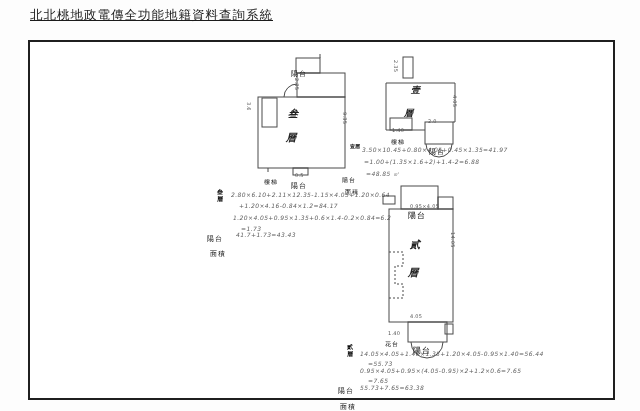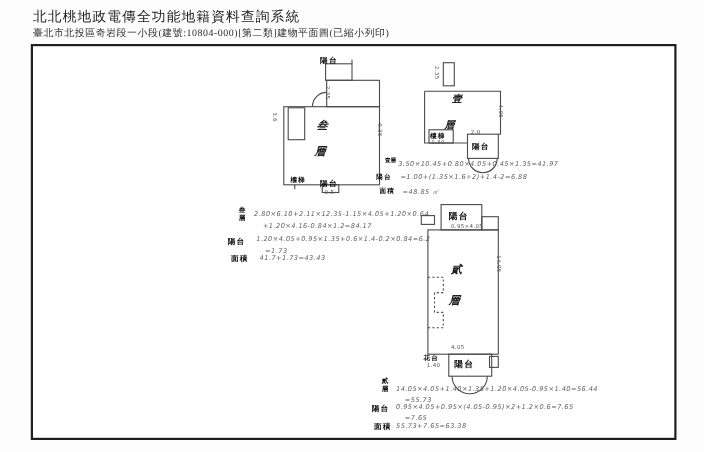--- a/index.html
+++ b/index.html
@@ -1,43 +1,42 @@
 <!DOCTYPE html>
 <html><head>
 <meta charset="utf-8">
 <style>
   html,body{margin:0;padding:0;background:#e8e8e8;}
   .page{position:relative;width:640px;height:411px;background:#fdfdfd;overflow:hidden;
         font-family:"Liberation Serif","DejaVu Serif",serif;}
   .abs{position:absolute;white-space:nowrap;}
-  .sys-title{font-size:12.5px;color:#1c1c1c;letter-spacing:1px;}
+  .sys-title{font-size:12.5px;color:#1c1c1c;letter-spacing:1px;text-decoration:underline;}
   .doc-title{font-size:9px;color:#2b2b2b;letter-spacing:.5px;}
   .query-date{font-size:8.5px;color:#2b2b2b;letter-spacing:.5px;}
   .frame{position:absolute;left:28px;top:40px;width:583px;height:356px;
          border:2px solid #1f1f1f;background:#ffffff;}
   svg.lines{position:absolute;left:28px;top:40px;width:583px;height:356px;}
   
   .hw{font-family:"DejaVu Sans",sans-serif;font-style:italic;color:#3f3f3f;
       font-size:6px;letter-spacing:.4px;opacity:.85;}
-  .hw-b{font-family:"DejaVu Sans",sans-serif;font-style:normal;font-weight:700;
-        color:#0d0d0d;font-size:7px;letter-spacing:1px;}
+  .hw-b{font-family:"DejaVu Sans",sans-serif;font-style:normal;font-weight:400;
+        color:#0d0d0d;font-size:7px;letter-spacing:1px;margin-top:19px;}
   .floor-char{font-family:"DejaVu Sans",sans-serif;font-weight:600;font-style:italic;
               font-size:10px;color:#222;}
   .dim{font-family:"DejaVu Sans",sans-serif;font-size:5px;color:#555;letter-spacing:.3px;}
   .rot{transform:rotate(90deg);transform-origin:left top;}
   .stack{line-height:7px;font-size:6px;font-weight:700;color:#0d0d0d;
          font-family:"DejaVu Sans",sans-serif;text-align:center;width:10px;}
 </style>
 </head>
 <body>
 
 <div class="page">
 
   <div class="abs sys-title" style="left:30px;top:7px;">北北桃地政電傳全功能地籍資料查詢系統</div>
-  <div class="abs doc-title" style="left:30px;top:24px;">臺北市北投區奇岩段一小段(建號:10804-000)[第二類]建物平面圖(已縮小列印)</div>
 
   <div class="frame"></div>
 
   <svg class="lines" viewBox="0 0 583 356">
     <g stroke="#4a4a4a" stroke-width="1" fill="none">
 
       <g>
         <rect x="268" y="18" width="24" height="15"></rect>
         <rect x="269" y="33" width="48" height="24"></rect>
         <rect x="230" y="57" width="87" height="71"></rect>

